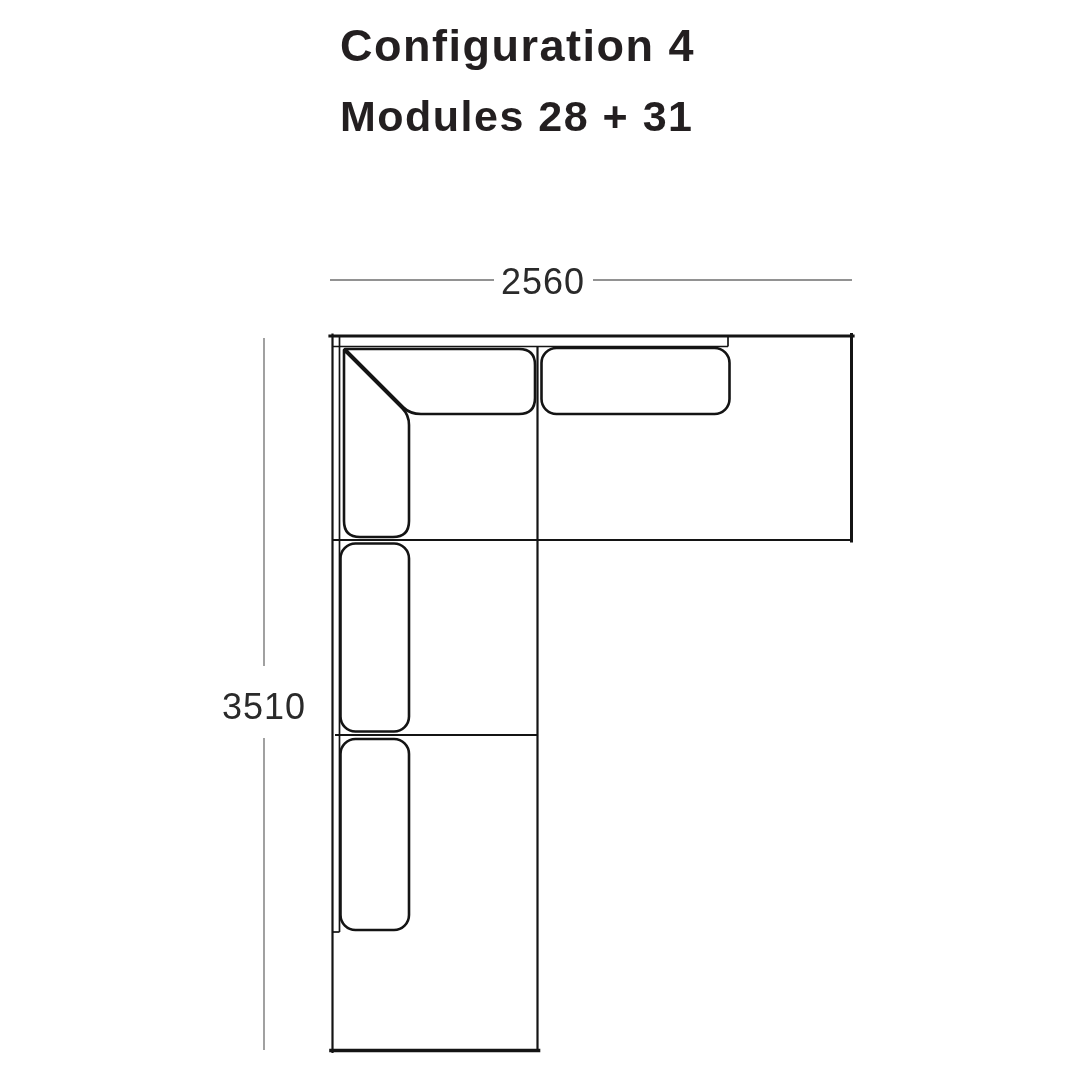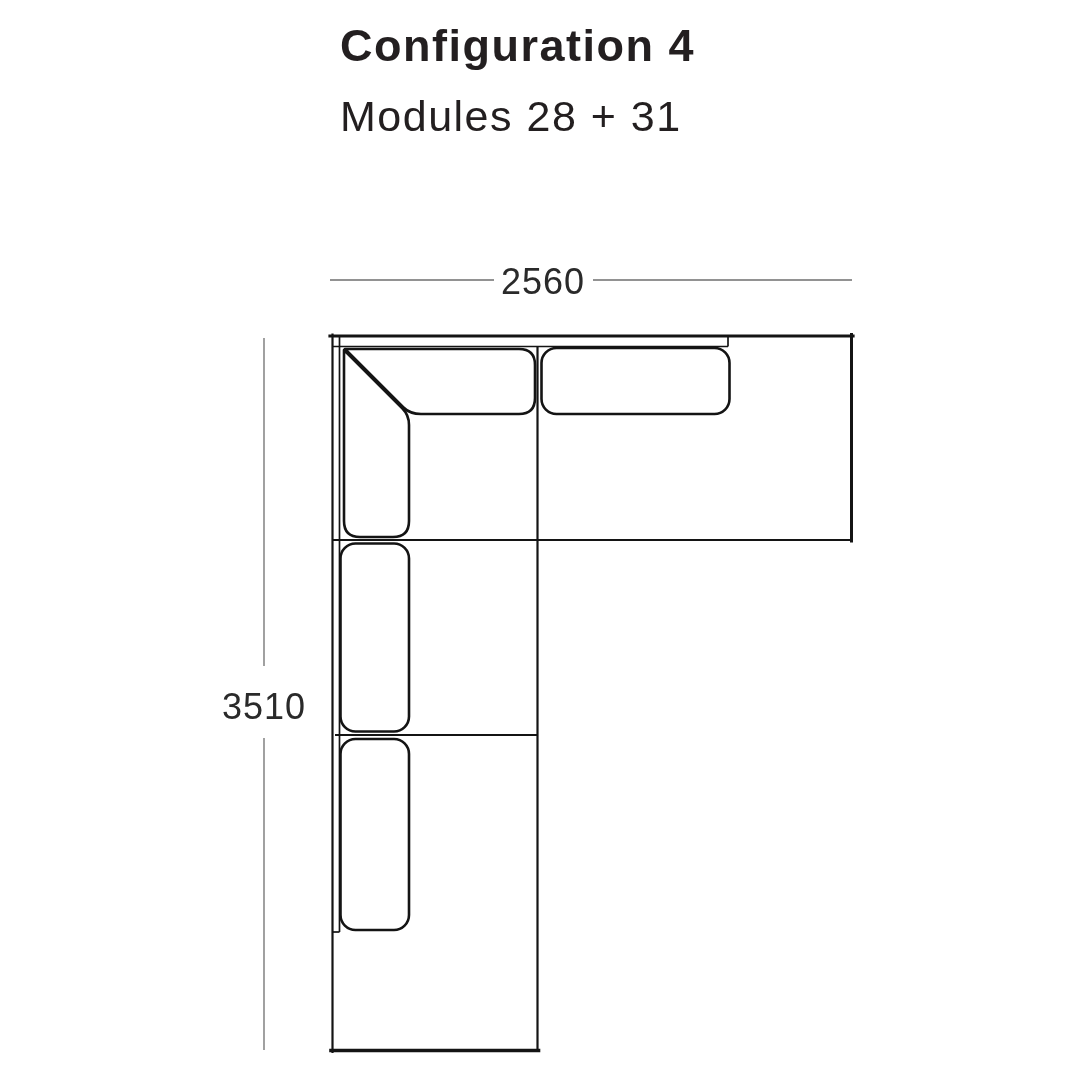--- a/index.html
+++ b/index.html
@@ -27,21 +27,21 @@
     font-weight: 700;
     letter-spacing: 1.5px;
     color: var(--text-color);
     white-space: nowrap;
   }
   .subtitle {
     position: absolute;
     left: 340px;
     top: 92px;
     font-size: 43px;
-    font-weight: 400;
+    font-weight: 700;
     letter-spacing: 1.5px;
     color: var(--text-color);
     white-space: nowrap;
   }
   svg.drawing { position: absolute; left: 0; top: 0; }
   .dim-line {
     stroke: var(--dim-line-color);
     stroke-width: 1.3;
     fill: none;
   }

